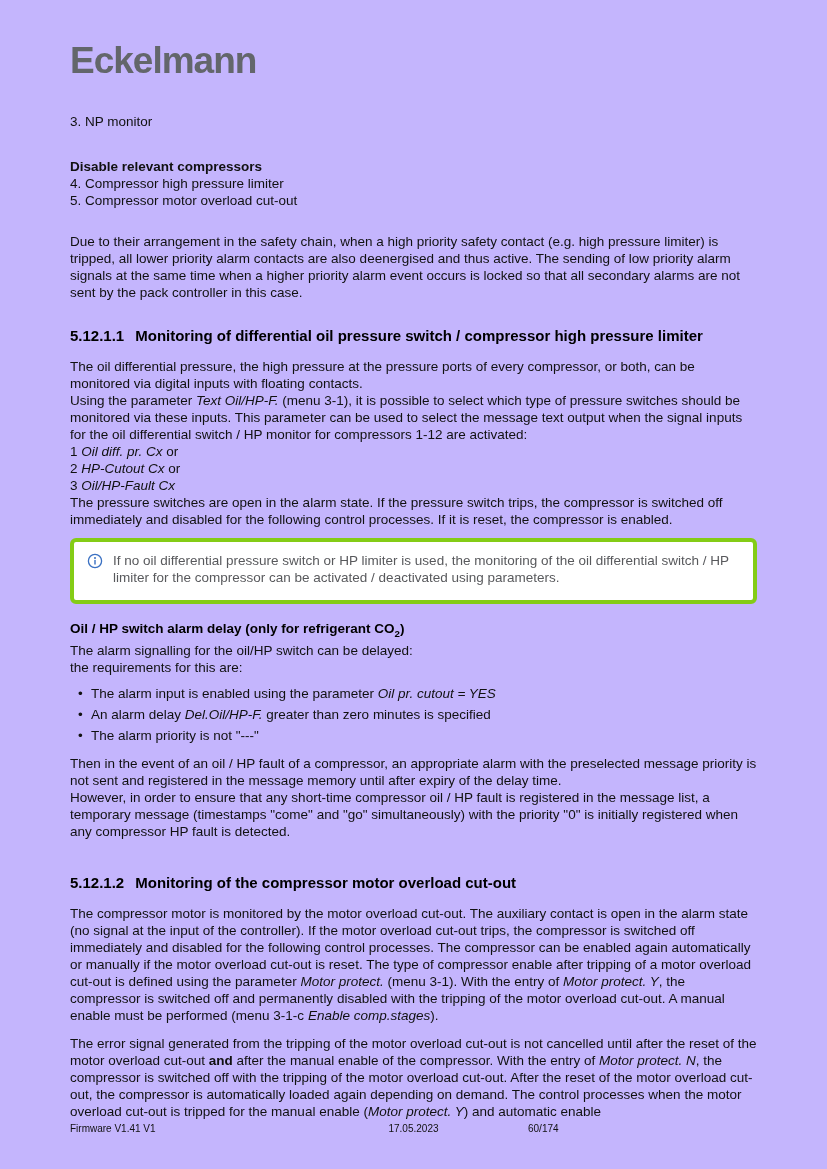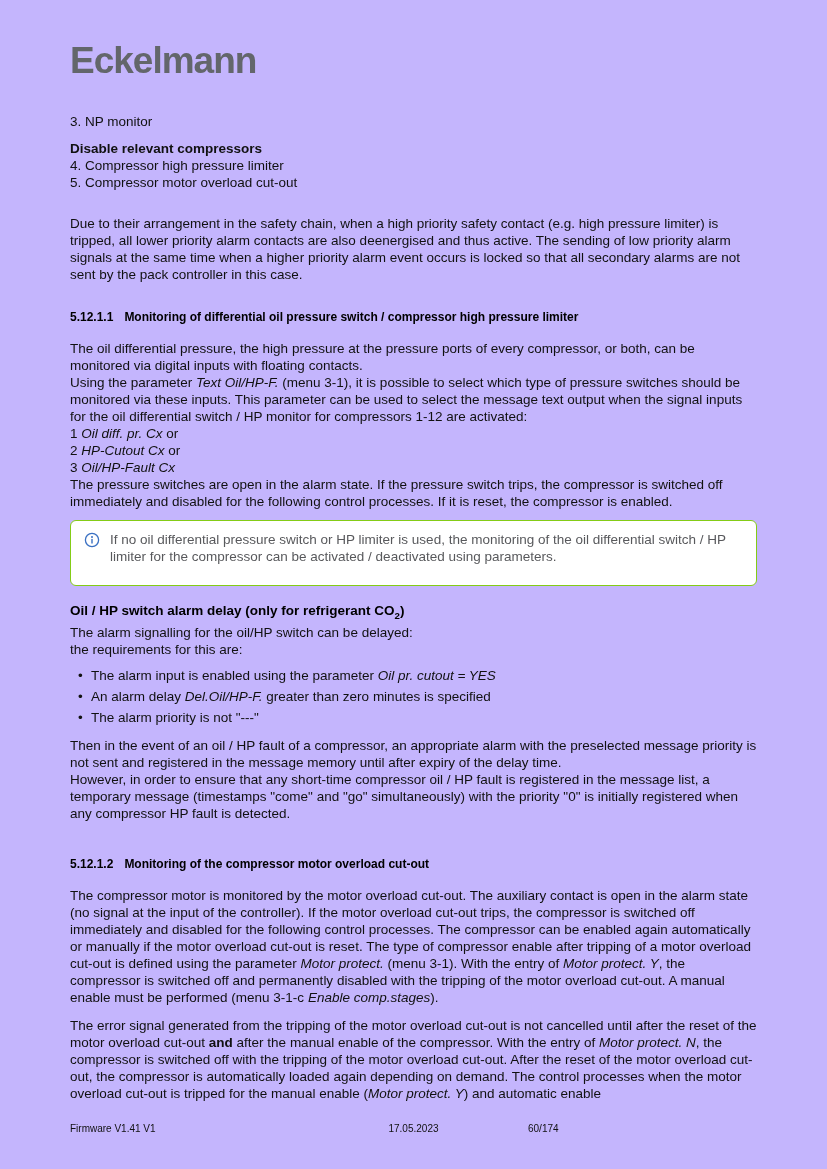--- a/index.html
+++ b/index.html
@@ -8,32 +8,32 @@
     width: 827px; height: 1169px; margin: 0 auto; background: #c4b5fd;
     font-family: Liberation Sans, sans-serif;
     font-size: 13.5px; line-height: 17px; color: #111;
     position: relative; padding: 44px 70px 0 70px; overflow: hidden;
   }
   .logo {
     font-size: 37px; line-height: 34px; font-weight: bold;
     color: #63666b; letter-spacing: -1px;
   }
   .np-line { margin-top: 35px; }
-  .disable-block { margin-top: 10px; }
+  .disable-block { margin-top: 28px; }
   .bold { font-weight: bold; }
   .intro-para { margin-top: 24px; }
   .section-heading {
-    margin-top: 25px; font-size: 12px; line-height: 19px; font-weight: bold; color: #000;
+    margin-top: 25px; font-size: 15px; line-height: 19px; font-weight: bold; color: #000;
     display: flex;
   }
   .section-number { margin-right: 11px; }
   .sec-body { margin-top: 13px; }
   .info-box {
-    margin-top: 10px; border: 1px solid #84cc16; border-radius: 6px;
-    padding: 10px 14px 20px 13px; display: flex; align-items: flex-start;
+    margin-top: 10px; border: 4px solid #84cc16; border-radius: 6px;
+    padding: 10px 14px 14px 13px; display: flex; align-items: flex-start;
     color: #58595c; background: #fff;
   }
   .info-icon { flex: 0 0 auto; margin: 1px 10px 0 0; width: 16px; height: 16px; }
   .sub-heading { margin-top: 16px; font-weight: bold; color: #000; }
   ul.reqs { margin-top: 9px; list-style: none; }
   ul.reqs li { position: relative; padding-left: 21px; margin-bottom: 4px; }
   ul.reqs li::before {
     content: "\2022"; position: absolute; left: 8px; top: 0;
   }
   .para { margin-top: 11px; }

